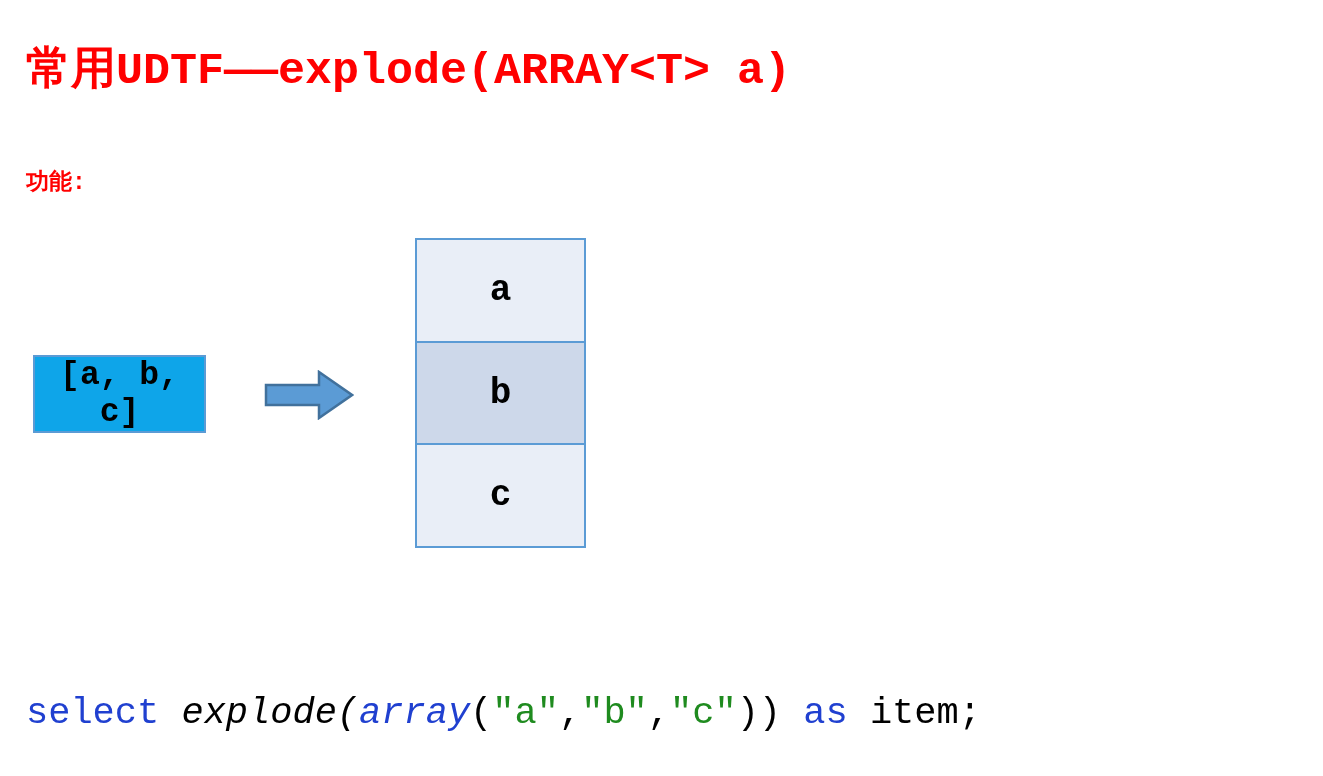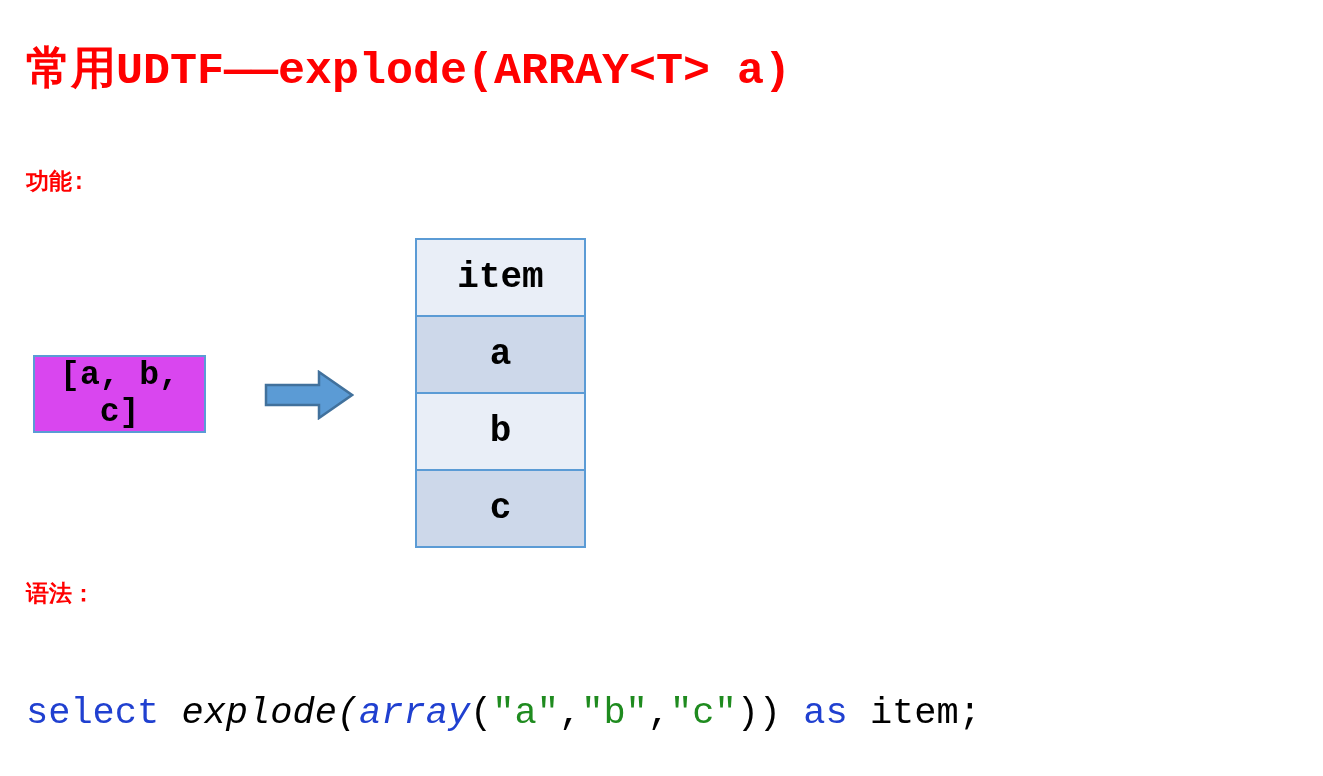--- a/index.html
+++ b/index.html
@@ -32,21 +32,21 @@
   }
   .label-function { top: 166px; }
   .label-syntax  { top: 578px; }
 
   .input-box {
     position: absolute;
     left: 33px;
     top: 355px;
     width: 169px;
     height: 74px;
-    background: #d946ef;
+    background: #0ea5e9;
     border: 2.5px solid #5b9bd5;
     display: flex;
     align-items: center;
     justify-content: center;
     font-size: 33px;
     font-weight: bold;
     color: #000000;
   }
   .arrow-wrap {
     position: absolute;
@@ -101,23 +101,21 @@
     <span>[a, b, c]</span>
   </div>
 
   <div class="arrow-wrap">
     <svg width="90" height="50" viewBox="0 0 90 50">
       <polygon points="2,15 55,15 55,2 88,25 55,48 55,35 2,35" fill="#5b9bd5" stroke="#41719c" stroke-width="2.5" stroke-linejoin="miter"></polygon>
     </svg>
   </div>
 
   <div class="result-table">
-    <div class="result-row">item</div>
     <div class="result-row">a</div>
     <div class="result-row">b</div>
     <div class="result-row">c</div>
   </div>
 
-  <div class="section-label label-syntax">语法：</div>
 
   <div class="code-line"><span style="color: rgb(32, 64, 208);">select </span><span style="color: rgb(0, 0, 0); font-style: italic;">explode(</span><span style="color: rgb(32, 64, 208); font-style: italic;">array</span><span style="color: rgb(0, 0, 0);">(</span><span style="color: rgb(31, 139, 31);">"a"</span><span style="color: rgb(0, 0, 0);">,</span><span style="color: rgb(31, 139, 31);">"b"</span><span style="color: rgb(0, 0, 0);">,</span><span style="color: rgb(31, 139, 31);">"c"</span><span style="color: rgb(0, 0, 0);">))</span><span style="color: rgb(32, 64, 208);"> as </span><span style="color: rgb(0, 0, 0);">item;</span></div>
 
 </div>
 
 </body></html>

